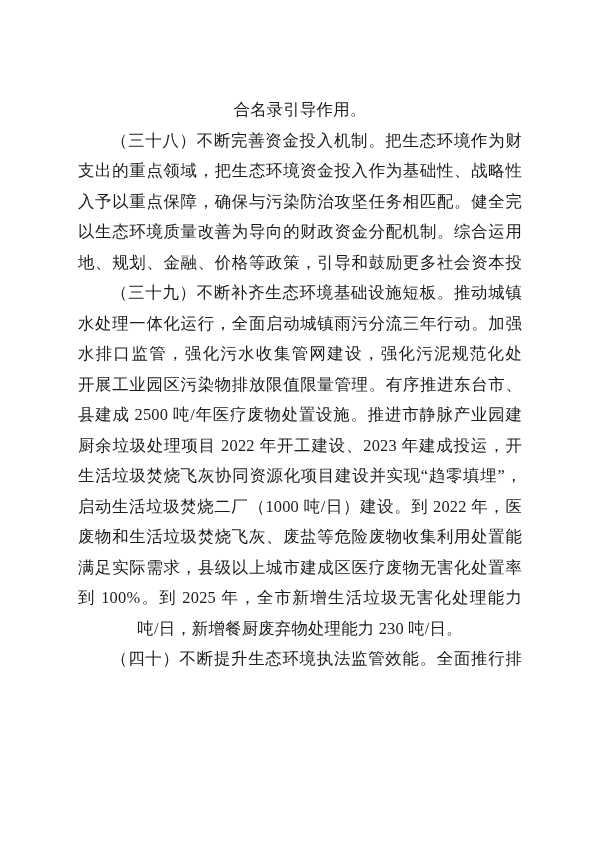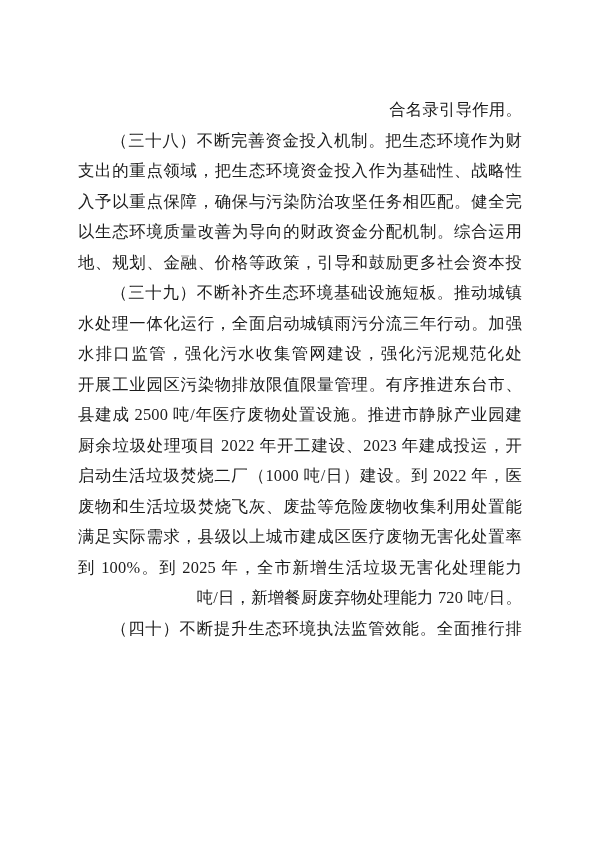--- a/index.html
+++ b/index.html
@@ -21,21 +21,21 @@
     left: 78px;
     top: 95px;
     width: 444px;
   }
   .para { margin: 0; padding: 0; }
   .line {
     font-size: 16.4px;
     line-height: 30.5px;
     height: 30.5px;
     overflow: hidden;
-    text-align: right;
+    text-align: center;
     letter-spacing: 0.2px;
   }
   .line.justify {
     text-align: justify;
     text-align-last: justify;
     text-justify: inter-character;
   }
   .line.indent {
     padding-left: 33px;
   }
@@ -55,23 +55,24 @@
         <div class="line justify">以生态环境质量改善为导向的财政资金分配机制。综合运用土</div>
         <div class="line justify">地、规划、金融、价格等政策，引导和鼓励更多社会资本投入</div>
       </div>
       <div class="para">
         <div class="line justify indent">（三十九）不断补齐生态环境基础设施短板。推动城镇污</div>
         <div class="line justify">水处理一体化运行，全面启动城镇雨污分流三年行动。加强雨</div>
         <div class="line justify">水排口监管，强化污水收集管网建设，强化污泥规范化处置。</div>
         <div class="line justify">开展工业园区污染物排放限值限量管理。有序推进东台市、大</div>
         <div class="line justify">县建成 2500 吨/年医疗废物处置设施。推进市静脉产业园建设，</div>
         <div class="line justify">厨余垃圾处理项目 2022 年开工建设、2023 年建成投运，开展</div>
+        <div class="line justify">生活垃圾焚烧飞灰协同资源化项目建设并实现“趋零填埋”，</div>
         <div class="line justify">启动生活垃圾焚烧二厂（1000 吨/日）建设。到 2022 年，医疗</div>
         <div class="line justify">废物和生活垃圾焚烧飞灰、废盐等危险废物收集利用处置能力</div>
         <div class="line justify">满足实际需求，县级以上城市建成区医疗废物无害化处置率达</div>
         <div class="line justify">到 100%。到 2025 年，全市新增生活垃圾无害化处理能力 1750</div>
-        <div class="line">吨/日，新增餐厨废弃物处理能力 720 吨/日。</div>
+        <div class="line">吨/日，新增餐厨废弃物处理能力 230 吨/日。</div>
       </div>
       <div class="para">
         <div class="line justify indent">（四十）不断提升生态环境执法监管效能。全面推行排污</div>
       </div>
     </div>
 </div>
 
 </body></html>

